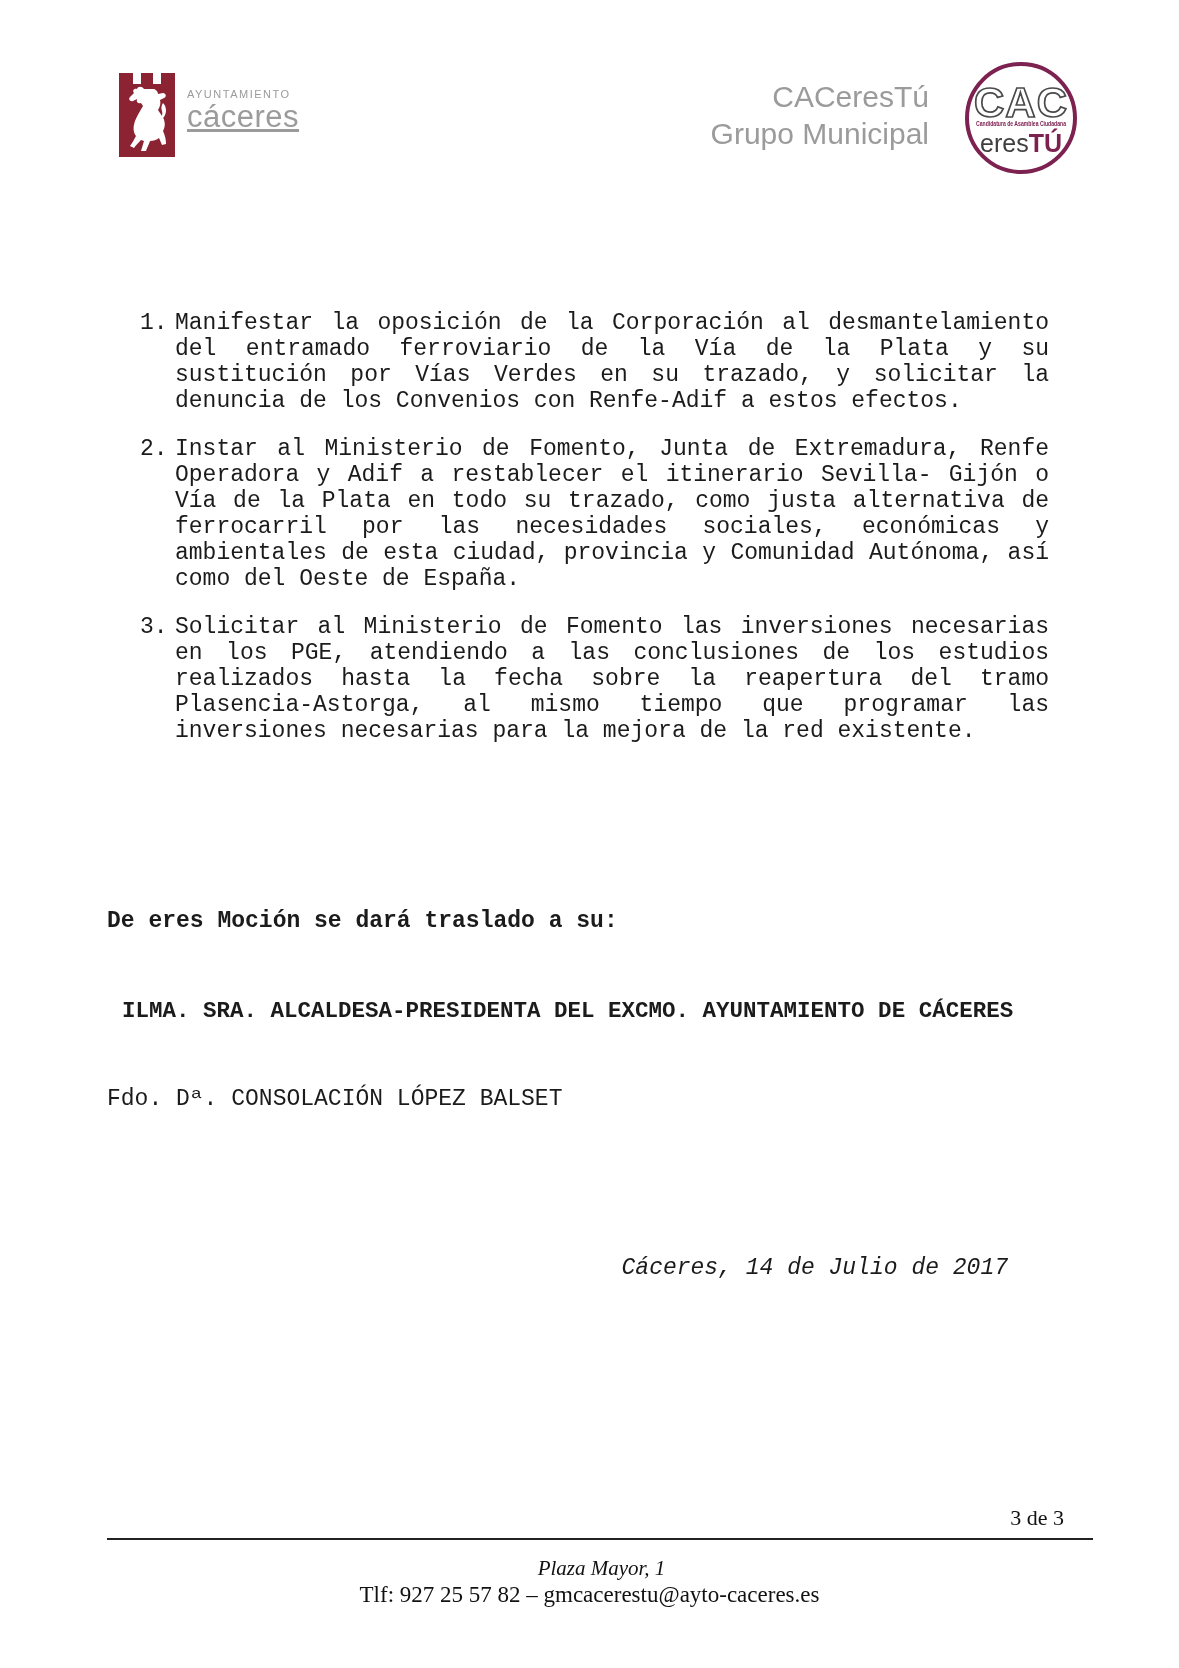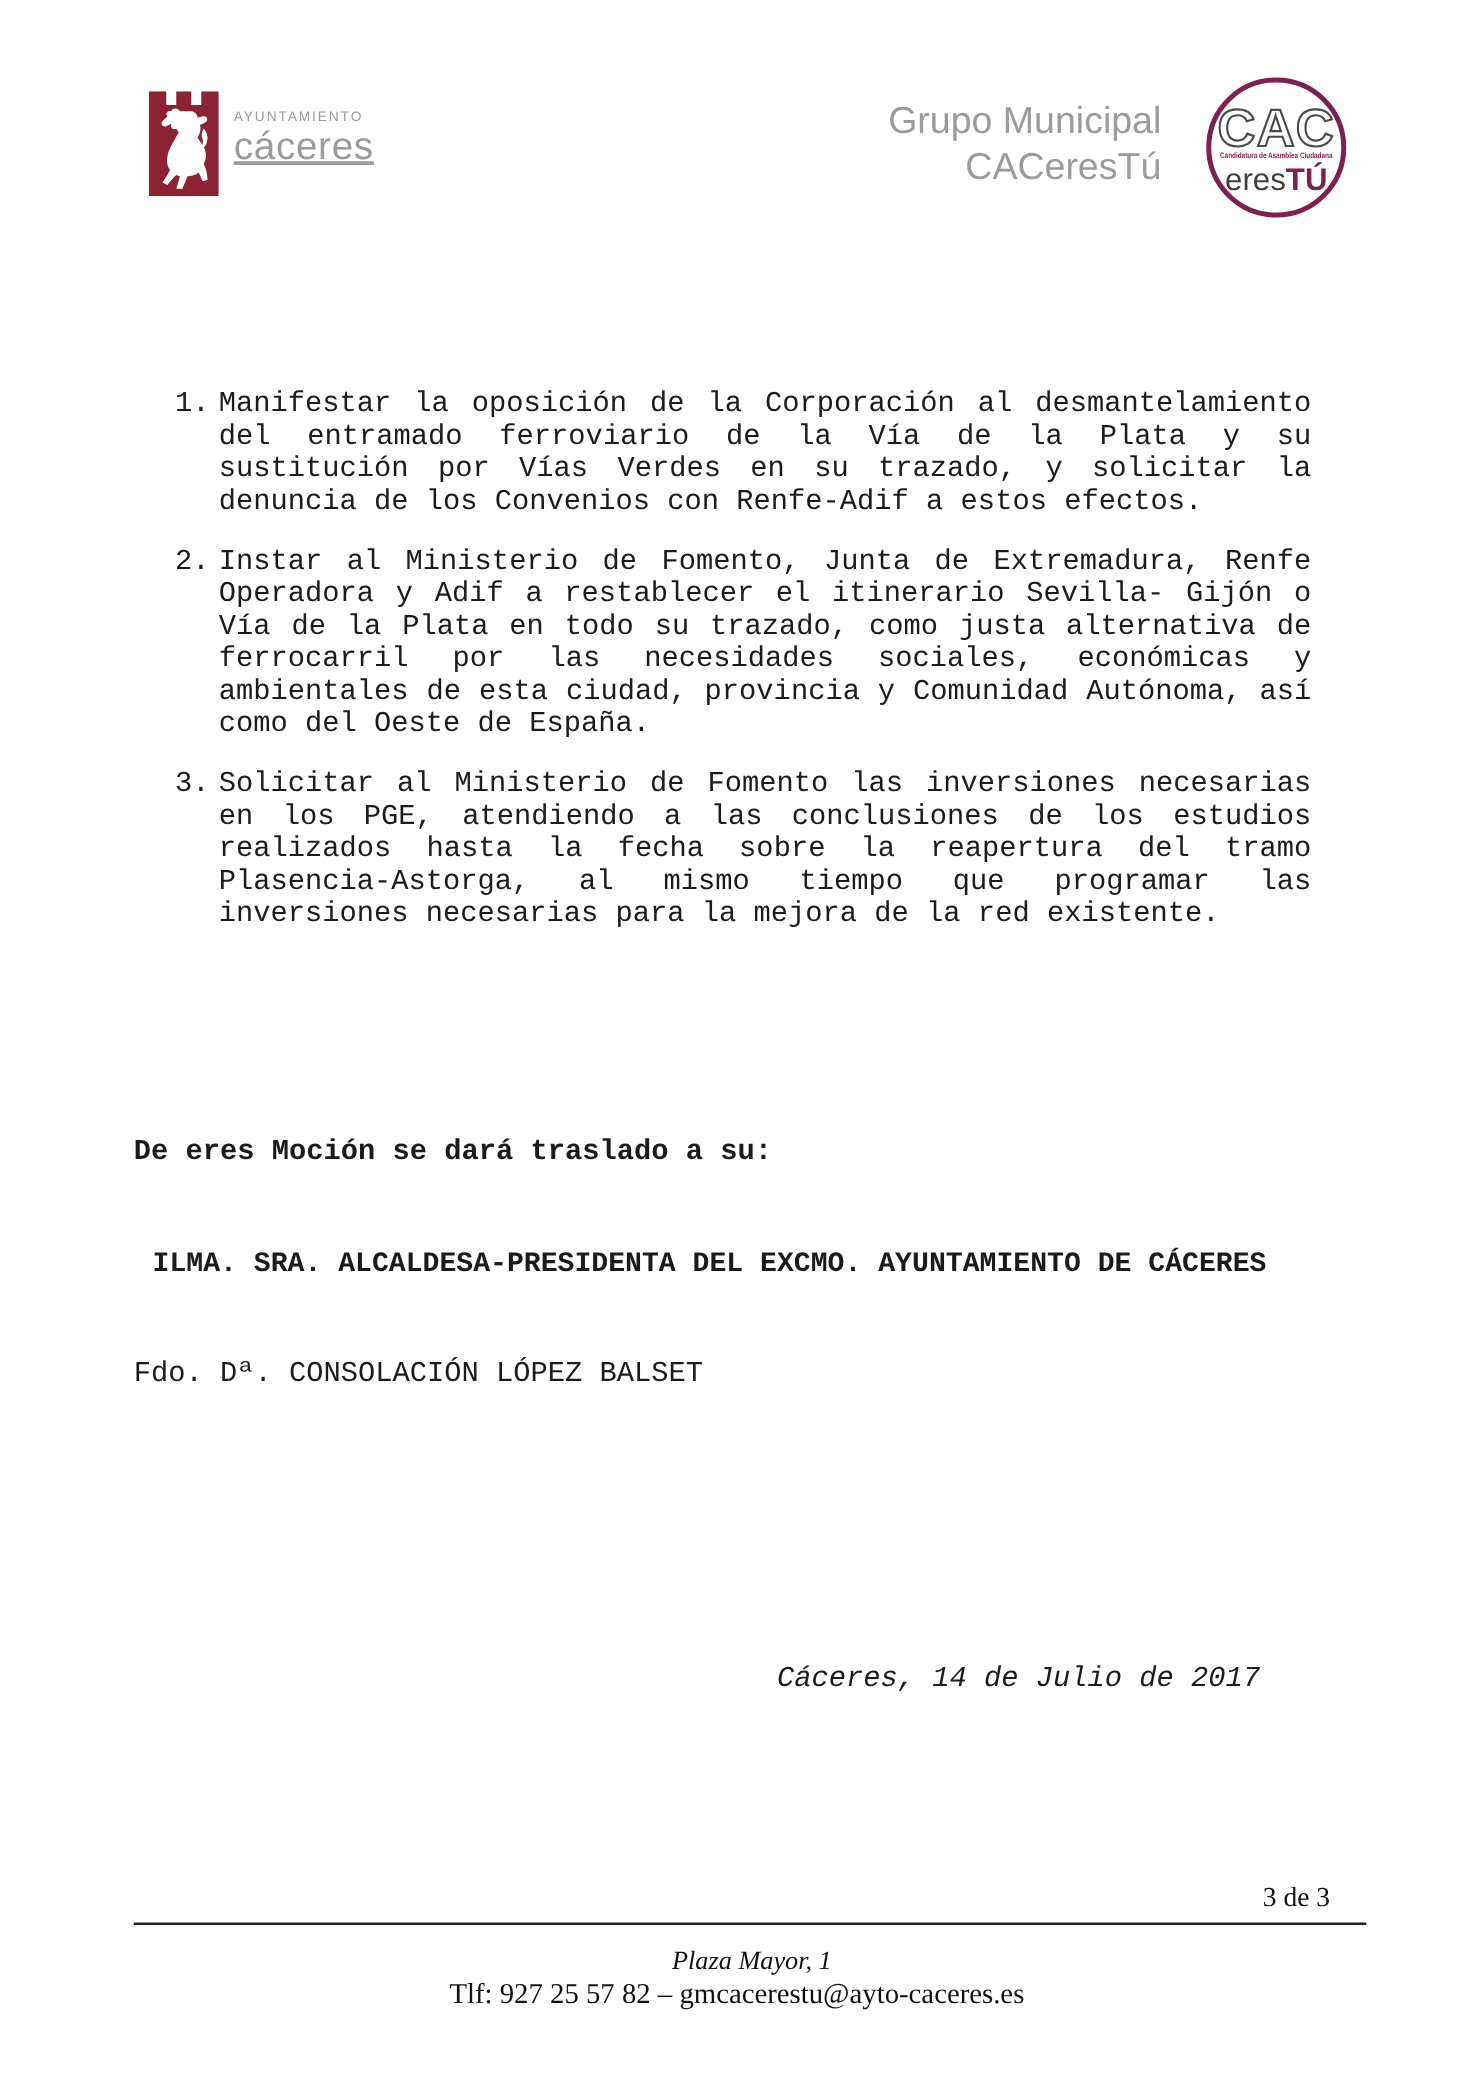--- a/index.html
+++ b/index.html
@@ -31,21 +31,21 @@
   .moc-item { display: flex; margin-bottom: 22px; font-size: 23px; line-height: 26px; }
   .moc-item .num  { width: 35px; flex: 0 0 35px; }
   .moc-item .txt  { width: 874px; text-align: justify; }
 
   .traslado { position: absolute; left: 107px; top: 846px; font-weight: bold;
               font-size: 23px; line-height: 30px; white-space: pre; }
   .traslado .line2 { padding-left: 15px; font-size: 22.5px; }
 
   .signature { position: absolute; left: 107px; top: 1086px; font-size: 23px; }
 
-  .dateline { position: absolute; right: 147px; top: 1330px; font-size: 23px;
+  .dateline { position: absolute; right: 147px; top: 1255px; font-size: 23px;
               font-style: italic; }
 
   
   .page-number { position: absolute; right: 91px; top: 1505px;
                  font-family: "Liberation Serif", serif; font-size: 22px; color: #111; }
   .footer-rule { position: absolute; left: 107px; top: 1538px; width: 986px;
                  height: 2px; background: #222; }
   .footer-address { position: absolute; left: 0; top: 1556px; width: 1179px;
                     text-align: center; font-family: "Liberation Serif", serif;
                     font-style: italic; font-size: 21px; color: #111; padding-left: 12px; }
@@ -62,22 +62,22 @@
     <path d="M0 0 H14 V11 H22 V0 H34 V11 H42 V0 H56 V84 H0 Z" fill="#8b2332"></path>
     <path d="M25 16c-2-3-6-3-7 0-3-1-5 2-3 4l-4 4c-2 2 0 5 3 4l4-2c-1 3 1 5 4 4l2 3c-3 5-6 10-8 15-2 6-2 11 1 15-2 4-4 7-6 10l4 2c2-3 5-6 7-8l3 1c-1 3-2 7-3 10h5c1-3 3-7 4-10 3 0 7-1 9-3l3 7 4-1c0-4-1-9-3-13 3-5 2-11-1-15l-4-6c2-3 3-7 2-10l4-2c3-1 2-5-1-5l-5 1c0-3-3-5-5-5z" fill="#ffffff"></path>
     <path d="M44 30c3 3 4 8 2 12-1 3-4 5-6 4 3-2 4-5 3-8-1-2-1-5 1-8z" fill="#ffffff"></path>
   </svg>
   <div class="ayto-text">
     <div class="small">AYUNTAMIENTO</div>
     <div class="big">cáceres</div>
   </div>
 
   <div class="grupo-text">
+    <div>CACeresTú</div>
     <div>Grupo Municipal</div>
-    <div>CACeresTú</div>
   </div>
 
   <svg class="cac-logo-svg" width="116" height="116" viewBox="0 0 116 116">
     <circle cx="58" cy="58" r="54" fill="#ffffff" stroke="#7c2150" stroke-width="4"></circle>
     <text x="58" y="57" text-anchor="middle" font-family="Liberation Sans, sans-serif" font-size="42" font-weight="bold" fill="#ffffff" stroke="#4a4a4a" stroke-width="1.7" letter-spacing="1">CAC</text>
     <text x="58" y="66" text-anchor="middle" textLength="90" lengthAdjust="spacingAndGlyphs" font-family="Liberation Sans, sans-serif" font-size="6.4" font-weight="bold" fill="#7c2150">Candidatura de Asamblea Ciudadana</text>
     <text x="58" y="92" text-anchor="middle" font-family="Liberation Sans, sans-serif" font-size="25">
       <tspan fill="#3f3f3f">eres</tspan><tspan fill="#7c2150" font-weight="bold">TÚ</tspan>
     </text>
   </svg>

